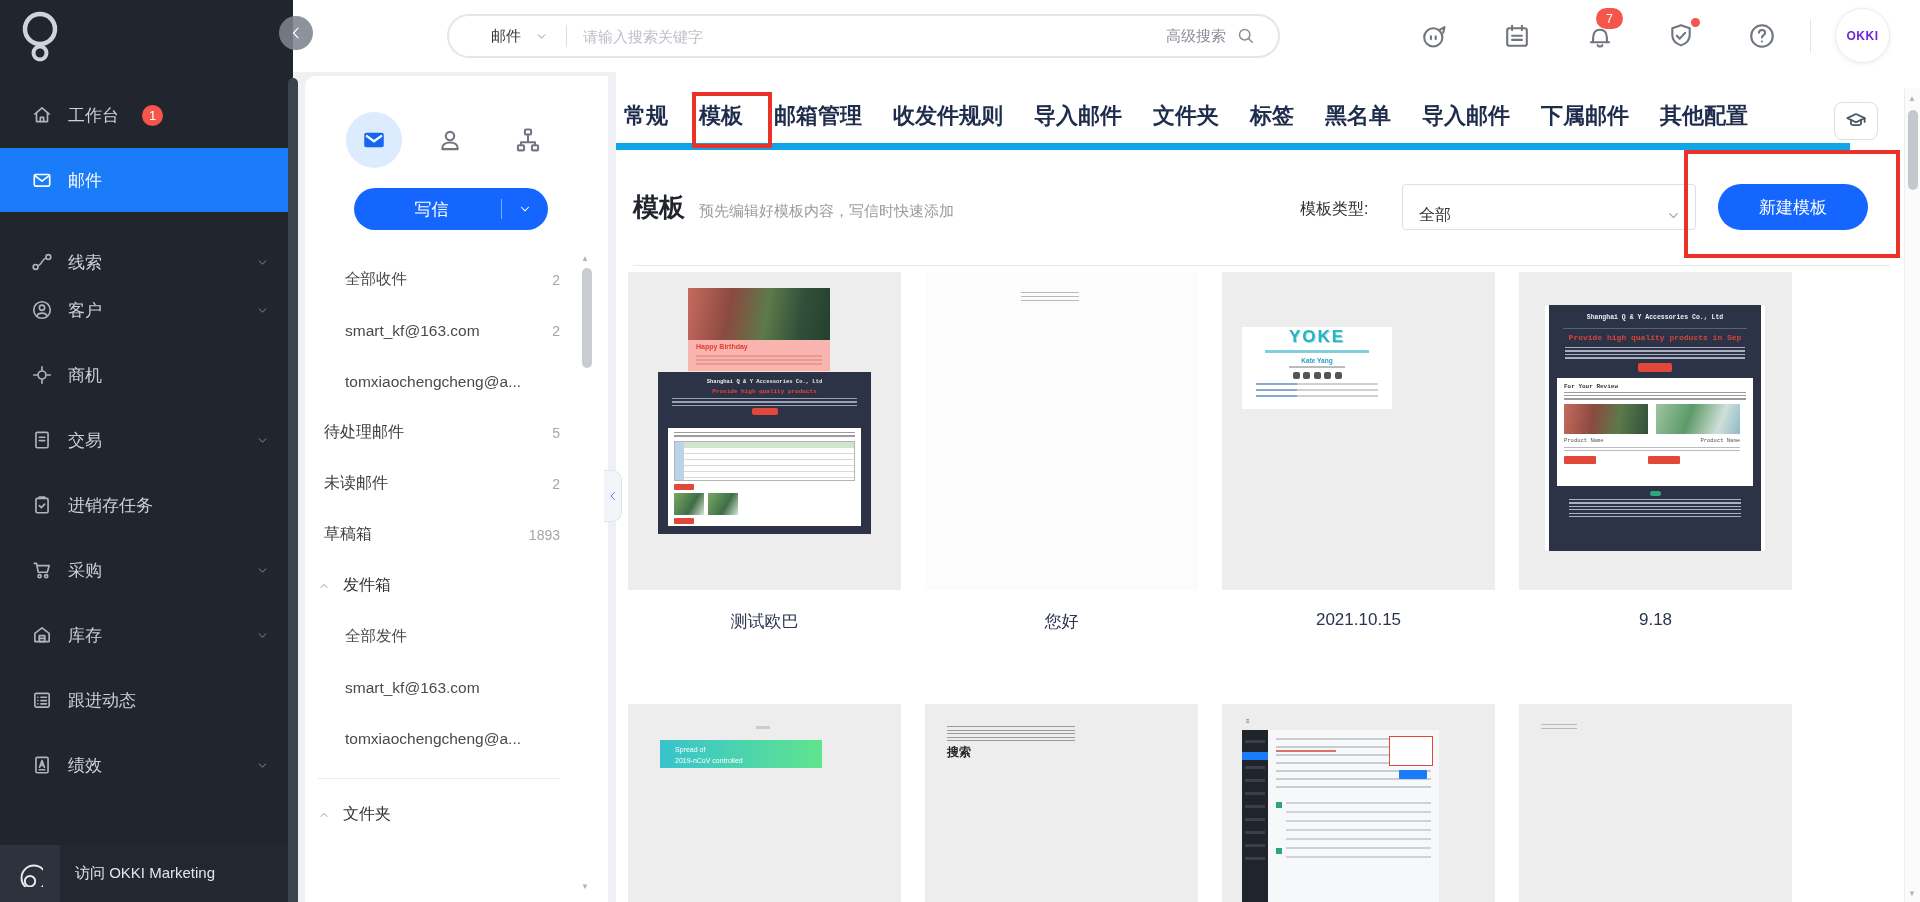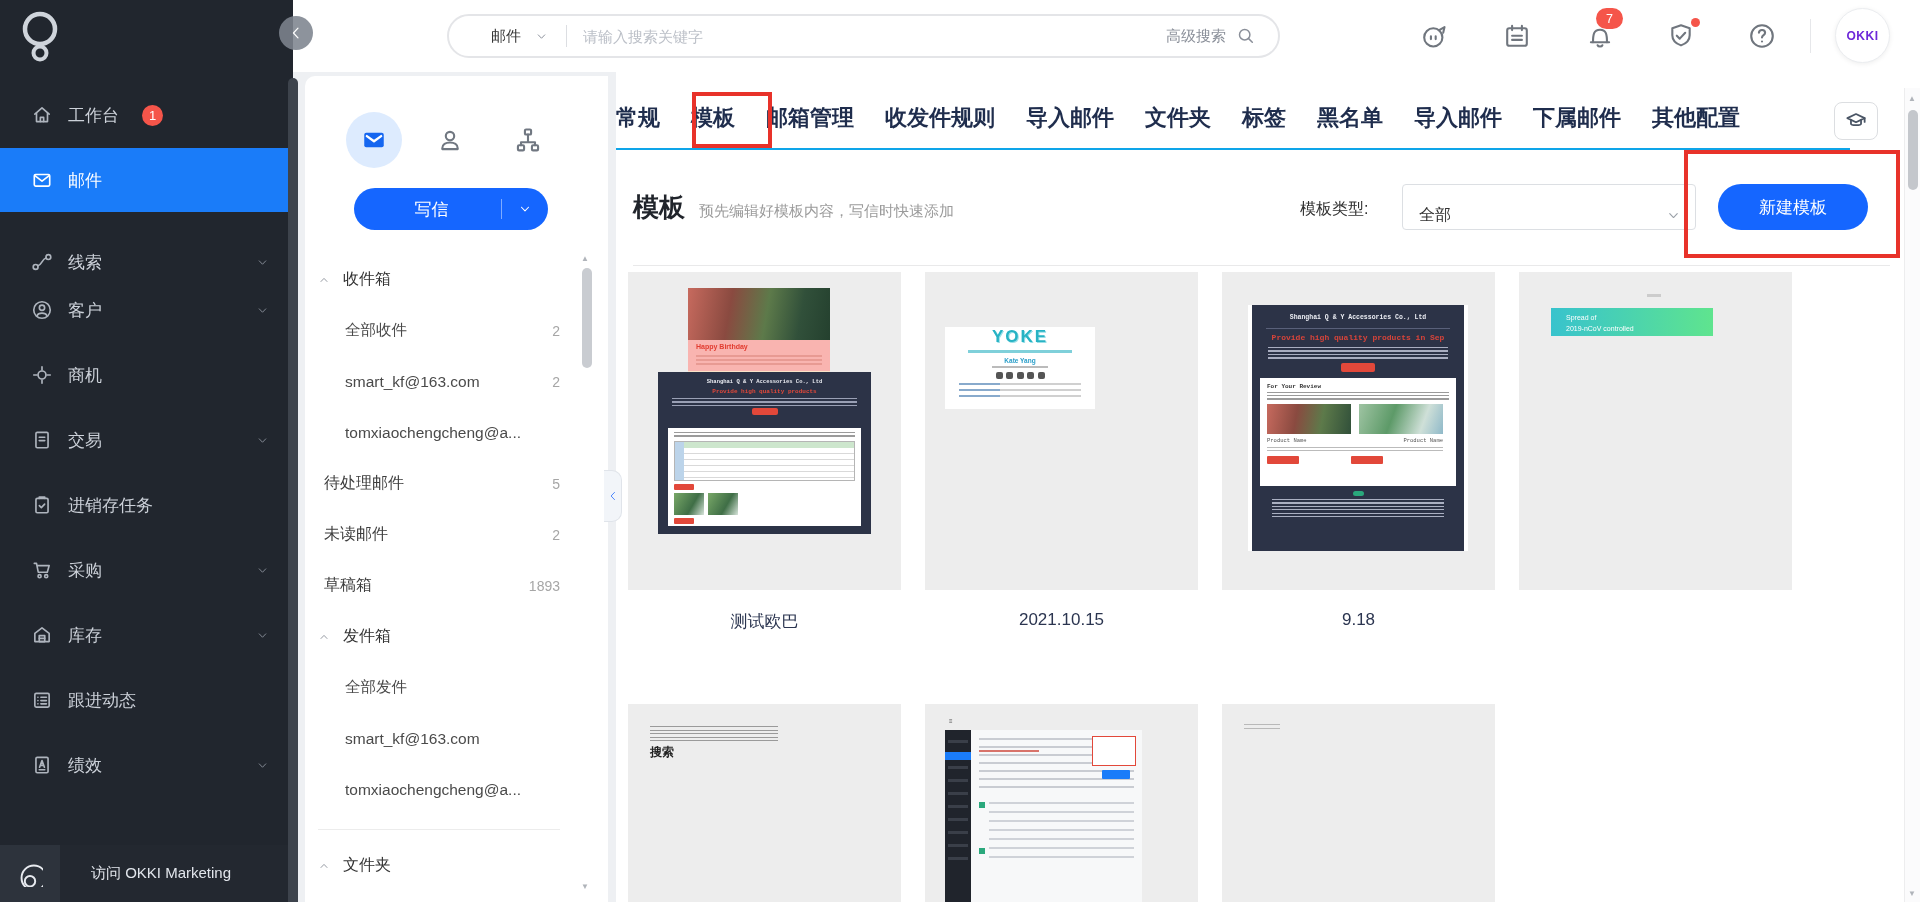--- a/index.html
+++ b/index.html
@@ -13,21 +13,21 @@
   .logo { position:absolute; left:12px; top:4px; }
   .nav-item { position:absolute; left:0; width:100%; height:64px; display:flex; align-items:center; padding-left:31px; gap:15px; font-size:17px; color:#ccd1d9; cursor:pointer; }
   .nav-item .nicon { color:#aeb4bd; display:flex; }
   .nav-item.selected { background:#1a7cf9; color:#fff; }
   .nav-item.selected .nicon { color:#fff; }
   .nav-badge { min-width:21px; height:21px; border-radius:11px; background:var(--badge-red,#f5554a); color:#fff; font-size:13px; display:flex; align-items:center; justify-content:center; margin-left:8px; padding:0 4px; }
   .nav-chev { position:absolute; right:24px; color:#858b95; display:flex; }
   .side-thumb { position:absolute; left:288px; top:78px; width:10px; height:824px; background:#3d434c; border-radius:6px 6px 0 0; z-index:3; }
   .side-footer { position:absolute; left:0; bottom:0; width:293px; height:57px; background:#232830; display:flex; align-items:center; }
   .footer-icon-cell { width:60px; height:57px; background:#2d333c; display:flex; align-items:center; justify-content:center; color:#e8ebf0; }
-  .footer-text { margin-left:31px; font-size:15px; color:#e2e6ec; }
+  .footer-text { margin-left:15px; font-size:15px; color:#e2e6ec; }
   .collapse-btn { position:absolute; left:279px; top:16px; width:34px; height:34px; border-radius:50%; background:rgba(125,132,142,.88); color:#fff; border:none; z-index:9; display:flex; align-items:center; justify-content:center; cursor:pointer; }
 
   
   .topbar { position:absolute; left:293px; top:0; right:0; height:72px; background:#fff; }
   .searchbar { position:absolute; left:154px; top:14px; width:833px; height:44px; border:2px solid #e4e5e8; border-radius:24px; display:flex; align-items:center; background:#fff; }
   .scope { margin-left:42px; font-size:15px; color:#333; cursor:pointer; }
   .scope-chev { margin-left:14px; color:#8a8f99; display:flex; cursor:pointer; }
   .search-vdiv { width:1px; height:22px; background:#dcdee2; margin:0 16px 0 18px; }
   .search-input { flex:1; border:none; outline:none; font-size:15px; color:#333; font-family:inherit; background:transparent; }
   .search-input::placeholder { color:#bcc0c8; }
@@ -54,21 +54,21 @@
   .f-item { padding-left:19px; font-size:16px; color:#3d3d3d; }
   .f-sub { padding-left:40px; font-size:15.5px; color:#4a4a4a; }
   .f-count { margin-left:auto; color:#a6a6a6; font-size:14px; }
   .f-divider { height:1px; background:#ececec; margin:14px 0 10px 13px; }
   .p-up { position:absolute; left:276px; top:178px; font-size:8px; color:#b0b4ba; }
   .p-thumb { position:absolute; left:277px; top:192px; width:10px; height:100px; background:#c9ccd1; border-radius:5px; }
   .p-down { position:absolute; left:276px; top:806px; font-size:8px; color:#b0b4ba; }
 
   
   .content { position:absolute; left:616px; top:72px; right:0; bottom:0; background:#fff; overflow:hidden; }
-  .tabs { position:absolute; left:0; right:70px; top:16px; height:62px; border-bottom:2px solid #0ea5e9; display:flex; align-items:center; gap:31px; }
+  .tabs { position:absolute; left:0; right:70px; top:16px; height:62px; border-bottom:7px solid #0ea5e9; display:flex; align-items:center; padding-left:8px; gap:31px; }
   .tab { font-size:22px; font-weight:bold; color:#1f2d4d; white-space:nowrap; cursor:pointer; }
   .cap-btn { position:absolute; right:42px; top:30px; width:44px; height:38px; border:1px solid #dcdee1; border-radius:8px; background:#fff; display:flex; align-items:center; justify-content:center; color:#4a5565; cursor:pointer; }
   .sechead { position:absolute; left:17px; top:118px; display:flex; align-items:baseline; gap:14px; }
   .sec-title { font-size:26px; font-weight:bold; color:#20242b; }
   .sec-sub { font-size:15px; color:#9b9b9b; }
   .type-label { position:absolute; left:684px; top:127px; font-size:16px; color:#303030; }
   .type-select { position:absolute; left:786px; top:112px; width:294px; height:46px; border:1px solid #dcdfe3; border-radius:4px; background:#fff; display:flex; align-items:center; padding:16px 14px 0 16px; font-size:16px; color:#303030; cursor:pointer; }
   .type-select .sel-chev { margin-left:auto; color:#9aa0a8; display:flex; }
   .new-btn { position:absolute; left:1102px; top:112px; width:150px; height:46px; border-radius:23px; background:var(--blue,#1566ff); color:#fff; font-size:17px; border:none; display:flex; align-items:center; justify-content:center; cursor:pointer; }
   .sec-divider { position:absolute; left:17px; right:30px; top:193px; height:1px; background:#e9e9ea; }
@@ -432,28 +432,20 @@
       <span class="compose-div"></span>
       <span class="compose-chev">
           <span>
             <svg width="14" height="14" viewBox="0 0 20 20" fill="none" stroke="currentColor" stroke-width="1.5" stroke-linecap="round" stroke-linejoin="round">
               <path d="M5 7.5 10 12.7l5-5.2"></path>
             </svg>
           </span>
         </span>
     </button>
     <div class="folders" id="folder-list">
-        <div class="f-row f-section">
-          <span class="f-arrow">
-            <svg width="12" height="12" viewBox="0 0 20 20" fill="none" stroke="currentColor" stroke-width="1.5" stroke-linecap="round" stroke-linejoin="round">
-              <path d="M5 12.5 10 7.3l5 5.2"></path>
-            </svg>
-          </span>
-          <span>收件箱</span>
-        </div>
         <div class="f-row f-sub">
           <span>全部收件</span>
           <span class="f-count">2</span>
         </div>
         <div class="f-row f-sub">
           <span>smart_kf@163.com</span>
           <span class="f-count">2</span>
         </div>
         <div class="f-row f-sub">
           <span>tomxiaochengcheng@a...</span>
@@ -564,20 +556,29 @@
         <div class="ql-ph2">
                     <i></i>
                     <i></i>
                   </div>
                   <div class="ql-rbtn"></div>
                 </div>
     </div>
   </div>
 </div>
           <div class="tname">测试欧巴</div>
+        </div>
+        <div>
+          <div class="thumb">
+  <div class="th">
+    <div class="letter-bg"></div>
+              <div class="lt-cluster tinylines"></div>
+  </div>
+</div>
+          <div class="tname">您好</div>
         </div>
         <div>
           <div class="thumb">
   <div class="th">
     <div class="yk-card">
       <div class="yk-logo">YOKE</div>
                 <div class="yk-tagline"></div>
       <div class="yk-name">Kate Yang</div>
                 <div class="yk-role"></div>
       <div class="yk-icons">

